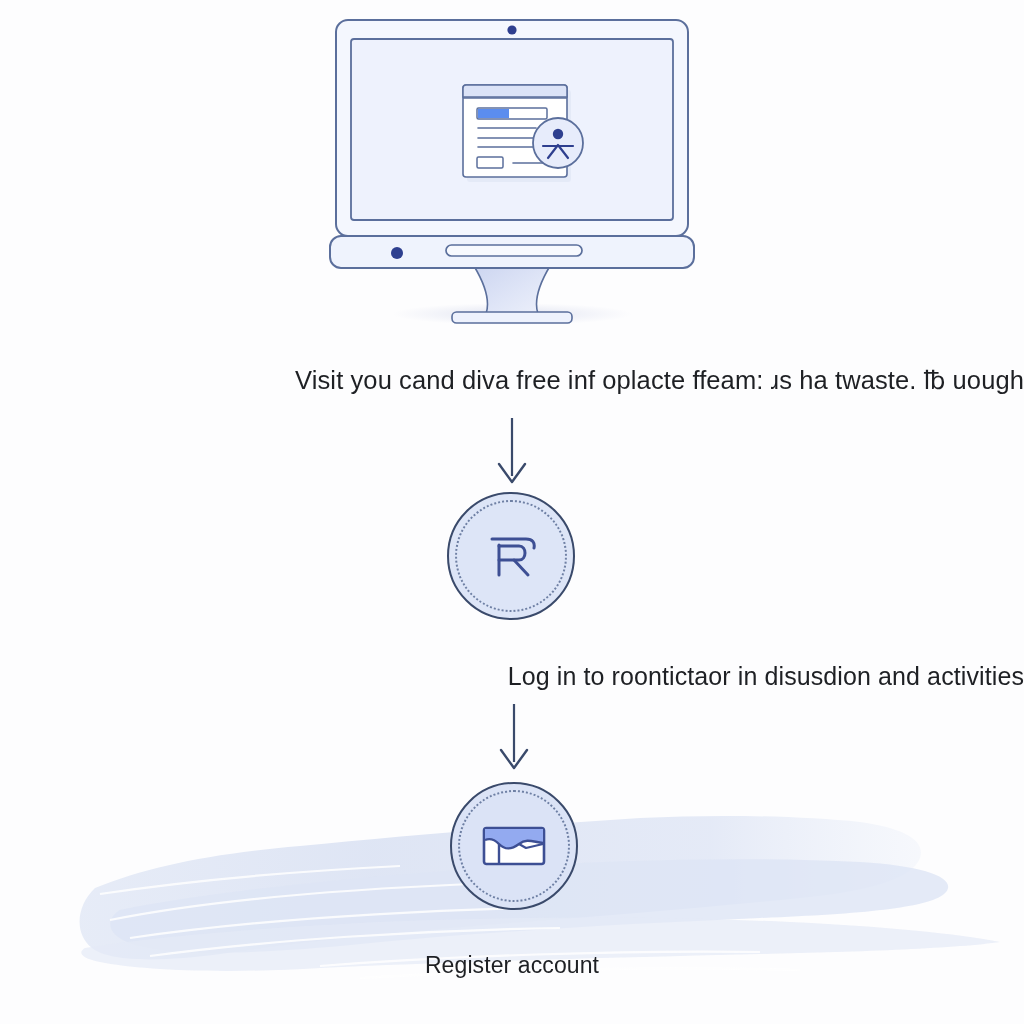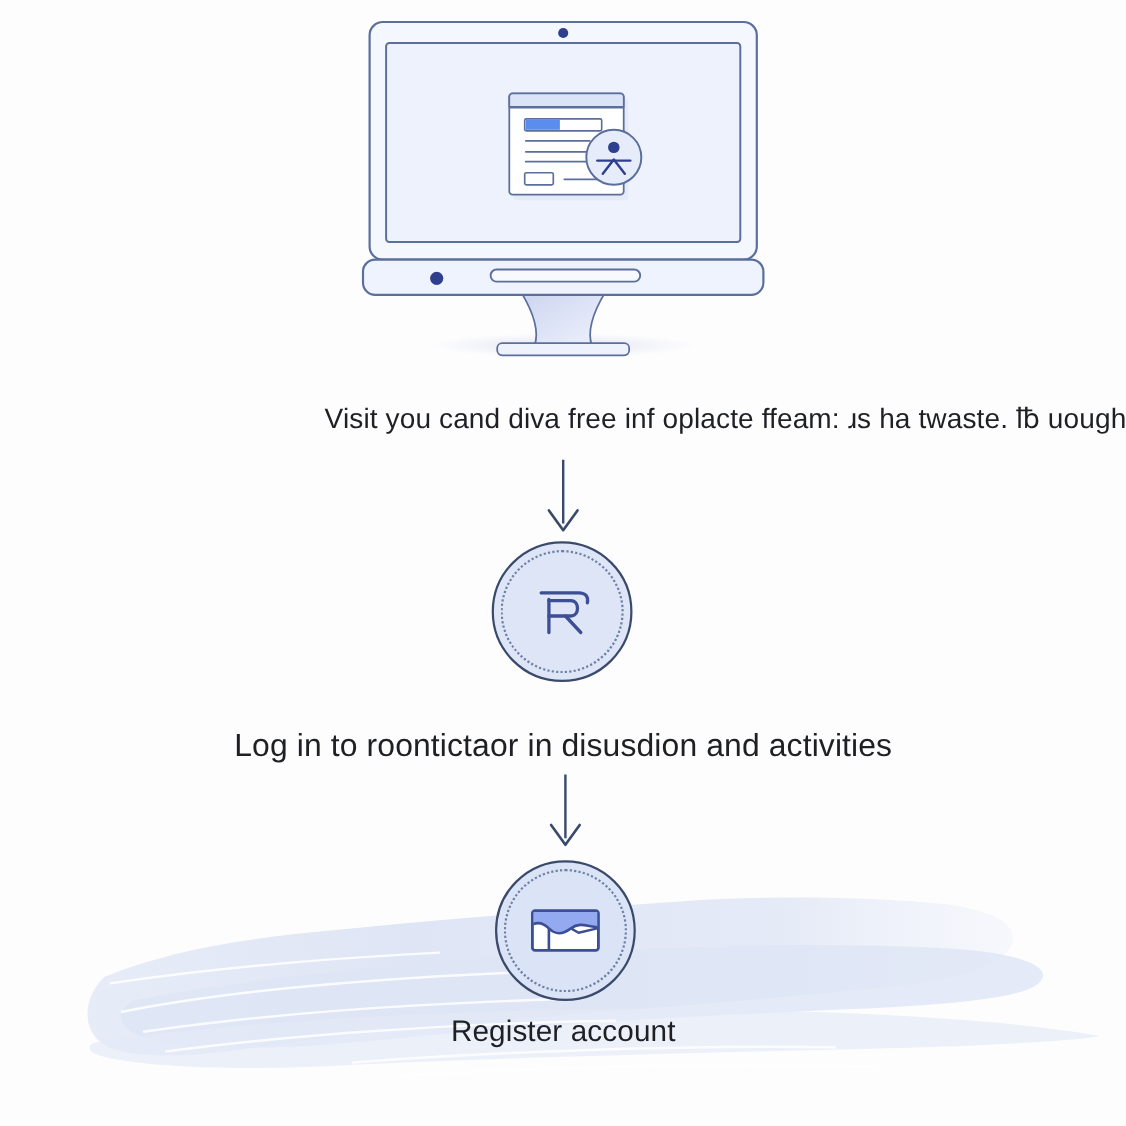--- a/index.html
+++ b/index.html
@@ -39,22 +39,22 @@
     position: absolute;
     width: 1024px;
     text-align: center;
     color: #1e2024;
     font-size: 25.5px;
     font-weight: 400;
     letter-spacing: 0.1px;
     white-space: nowrap;
   }
   .caption-1 { top: 362px; left: 0; text-align: right; }
-  .caption-2 { top: 662px; left: 0; font-size: 29px; }
-  .caption-3 { top: 922px; left: 0; font-size: 27px; }
+  .caption-2 { top: 662px; left: 0; font-size: 25px; text-align: right; }
+  .caption-3 { top: 952px; left: 0; font-size: 23px; }
 
   
   .node {
     position: absolute;
     width: 128px;
     height: 128px;
     border-radius: 50%;
     background: #dde5f7;
     border: 2px solid #3a4a6b;
     box-sizing: border-box;

